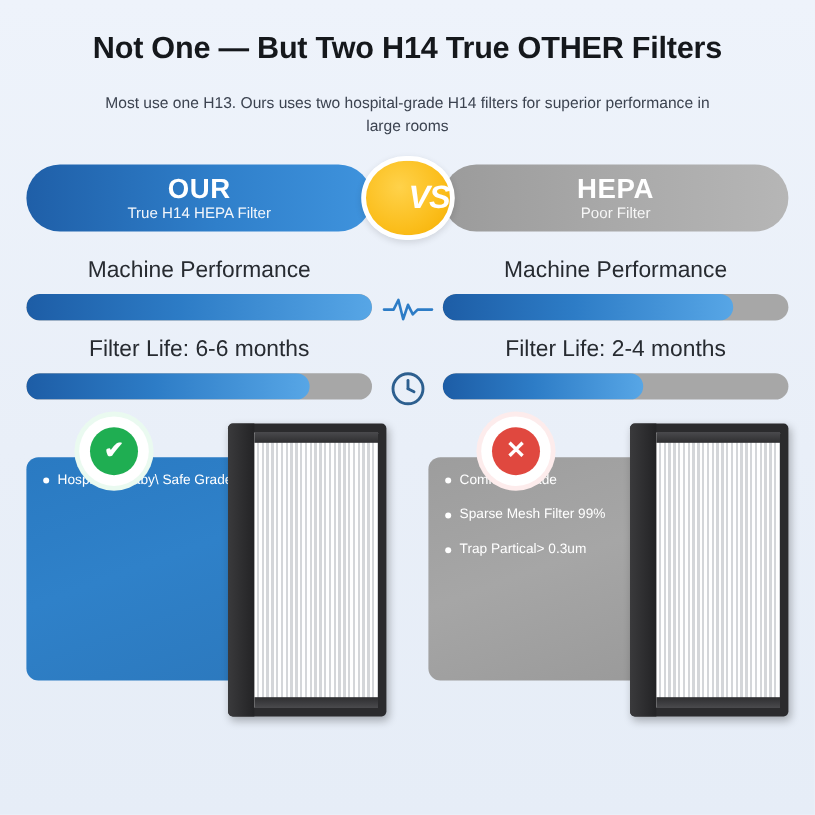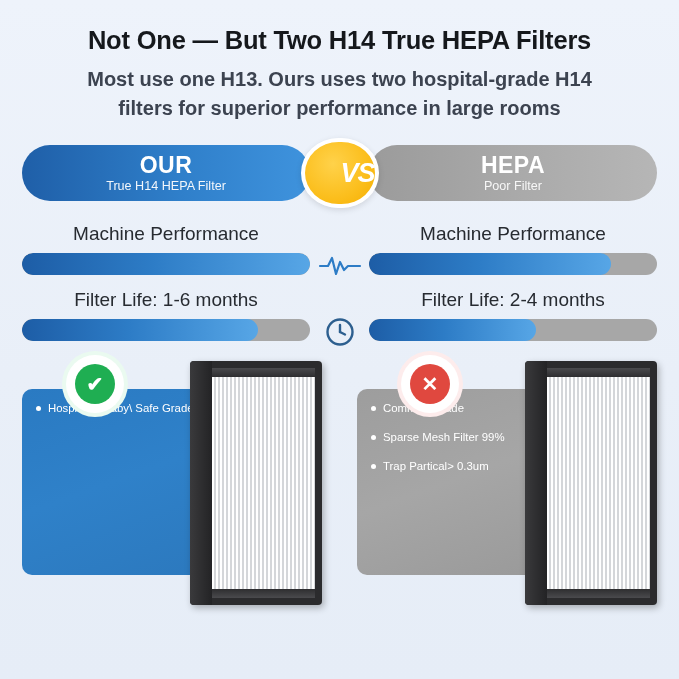--- a/index.html
+++ b/index.html
@@ -17,26 +17,26 @@
 
   
   .header { padding: 26px 40px 0; text-align: center; }
   .title {
     font-size: 25.5px;
     font-weight: bold;
     color: #15181c;
     letter-spacing: -0.2px;
   }
   .subtitle {
-    margin-top: 10px;
-    font-size: 20px;
+    margin-top: 22px;
+    font-size: 13px;
     color: #3c4350;
     line-height: 1.45;
     max-width: 530px;
-    margin-left: auto; margin-right: auto; font-weight: bold;
+    margin-left: auto; margin-right: auto;
   }
 
   
   .banner {
     position: relative;
     margin: 22px 22px 0;
     height: 56px;
     display: flex;
     align-items: center;
   }
@@ -231,21 +231,21 @@
     height: 9px;
     background: linear-gradient(0deg, #4a4a4d, #2e2e30);
   }
 </style>
 </head>
 <body>
 
 <div class="page">
 
   <div class="header">
-    <div class="title">Not One — But Two H14 True HEPA Filters</div>
+    <div class="title">Not One — But Two H14 True OTHER Filters</div>
     <div class="subtitle">Most use one H13. Ours uses two hospital-grade H14 filters for superior performance in large rooms</div>
   </div>
 
   <div class="banner">
     <div class="band band-our">
       <div class="band-title">OUR</div>
       <div class="band-sub">True H14 HEPA Filter</div>
     </div>
     <div class="band band-other">
       <div class="band-title">HEPA</div>
@@ -273,21 +273,21 @@
       <div class="metric-col">
         <div class="metric-label">Machine Performance</div>
         <div class="bar">
           <div class="bar-fill" style="width:84%"></div>
         </div>
       </div>
     </div>
 
     <div class="metric-row">
       <div class="metric-col">
-        <div class="metric-label">Filter Life: 1-6 months</div>
+        <div class="metric-label">Filter Life: 6-6 months</div>
         <div class="bar">
           <div class="bar-fill" style="width:82%"></div>
         </div>
       </div>
       <div class="mid-icon">
         <svg width="34" height="34" viewBox="0 0 34 34">
           <circle cx="17" cy="17" r="12.5" fill="none" stroke="#2d5f8f" stroke-width="2.4"></circle>
           <line x1="17" y1="17" x2="17" y2="10" stroke="#2d5f8f" stroke-width="2.4" stroke-linecap="round"></line>
           <line x1="17" y1="17" x2="22" y2="19.5" stroke="#2d5f8f" stroke-width="2.4" stroke-linecap="round"></line>
         </svg>

